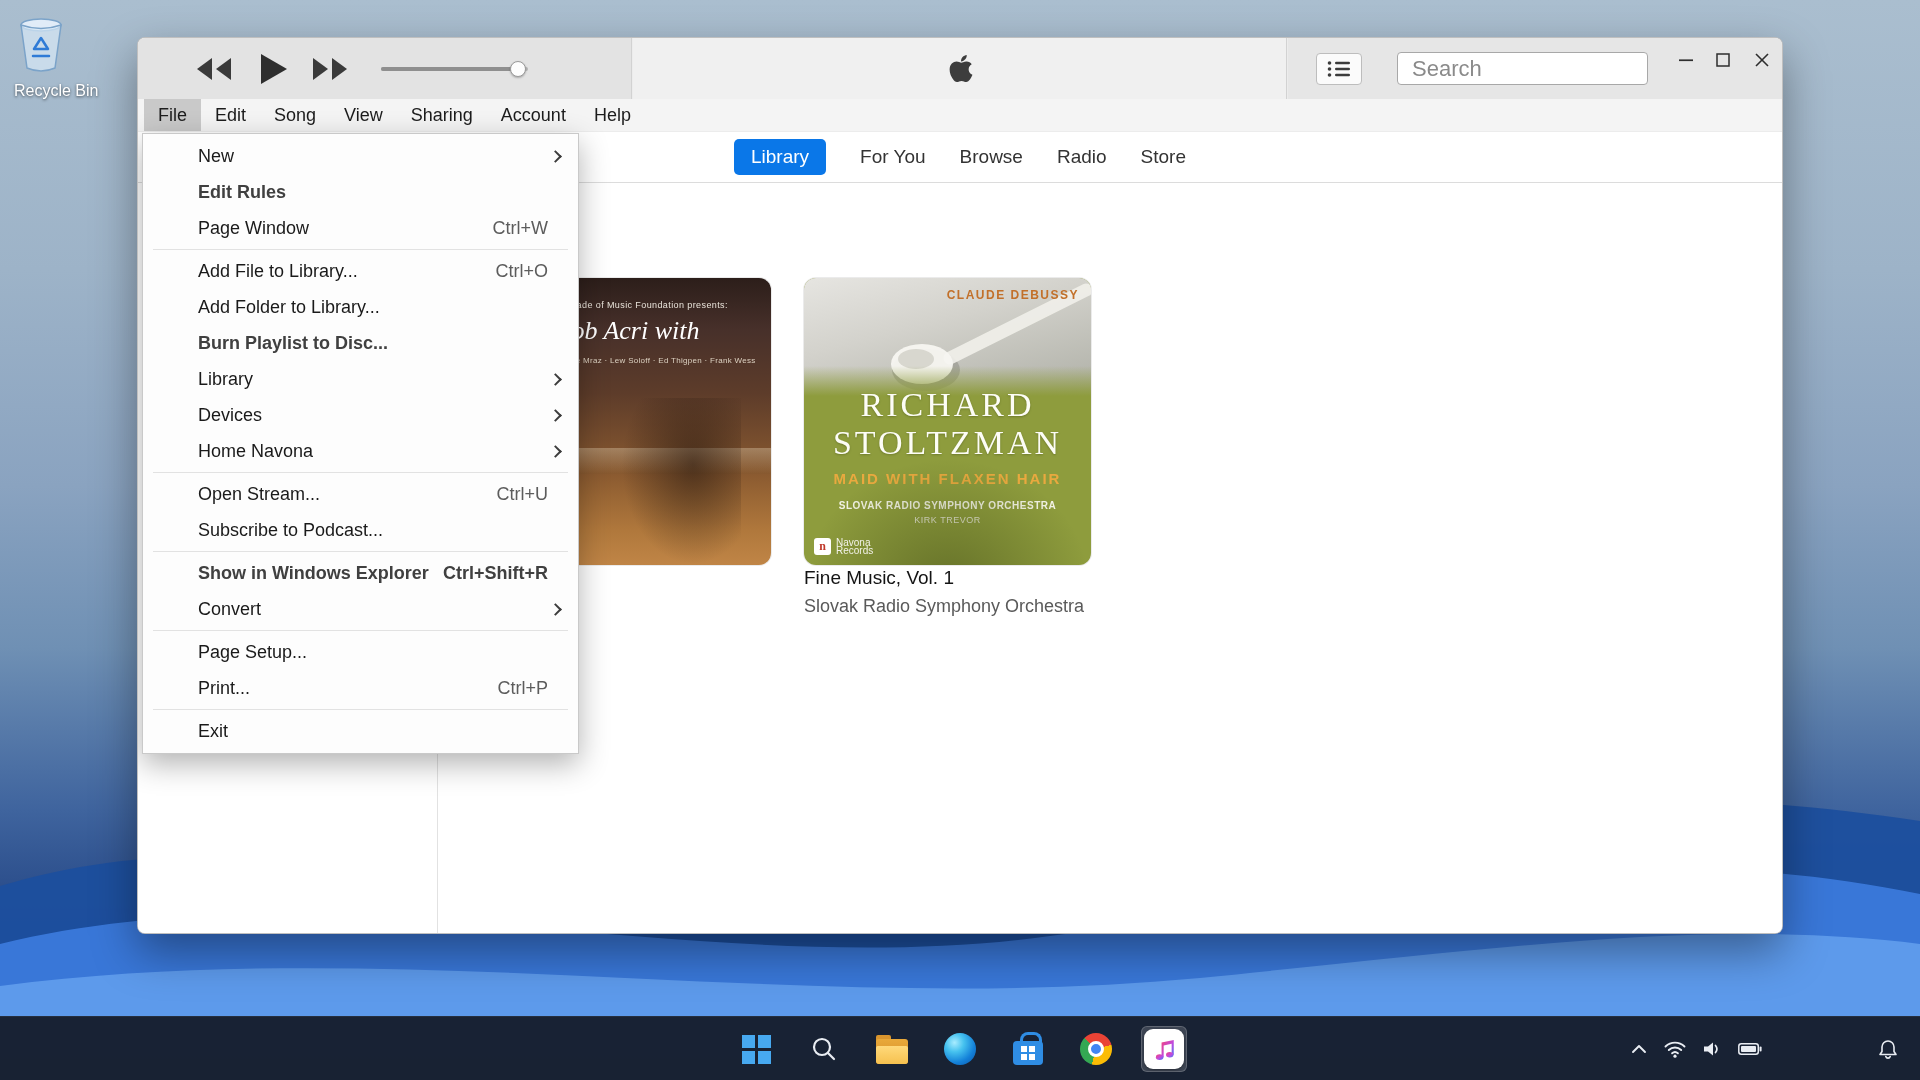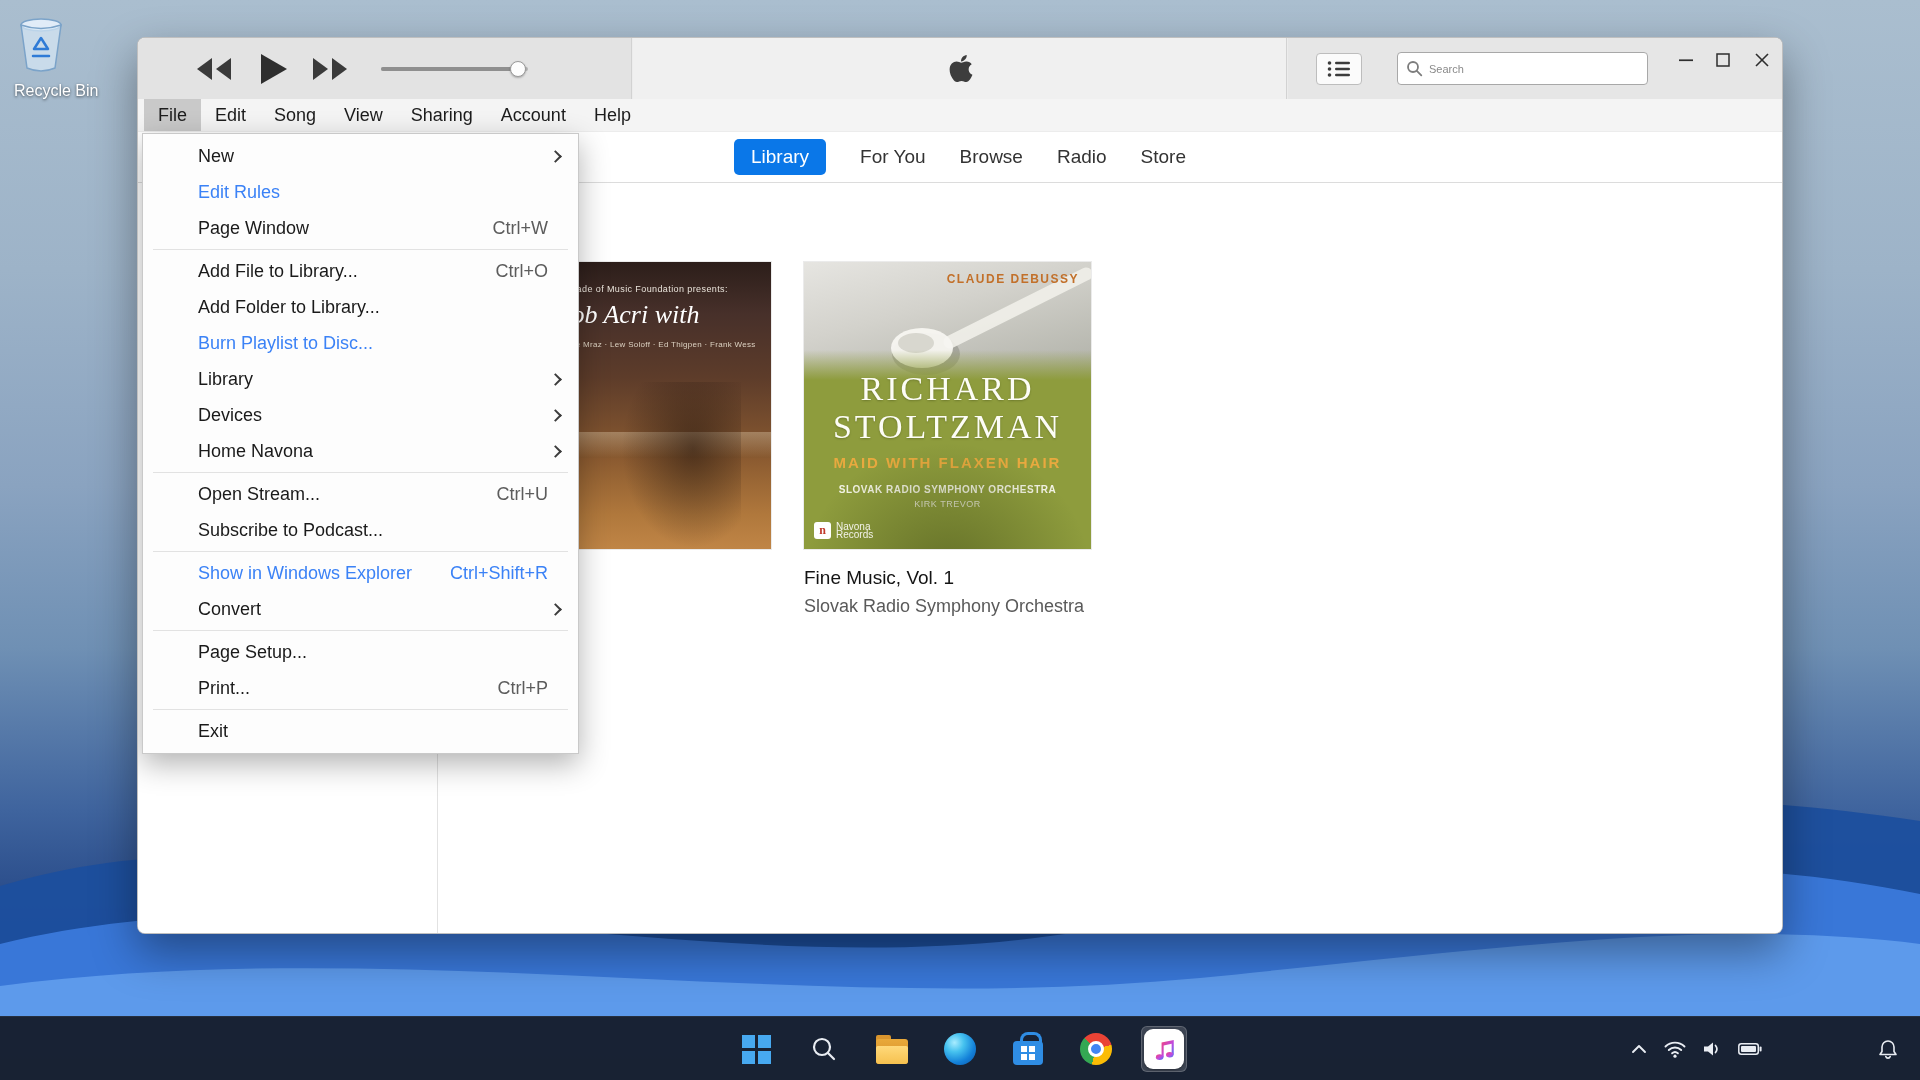--- a/index.html
+++ b/index.html
@@ -39,41 +39,41 @@
 
   .vol-track { position:absolute; left:243px; top:29px; width:147px; height:4px; background:#b5b5b5; border-radius:2px; }
   .vol-fill  { position:absolute; left:0; top:0; height:4px; width:93%; background:#8f8f8f; border-radius:2px; }
   .vol-knob  { position:absolute; left:129px; top:-6px; width:16px; height:16px; background:#fdfdfd; border:1px solid #9a9a9a; border-radius:50%; box-shadow:0 1px 2px rgba(0,0,0,.25); }
 
   .apple { position:absolute; left:810px; top:15px; }
 
   .list-btn { position:absolute; left:1178px; top:15px; width:46px; height:32px; background:#fbfbfb; border:1px solid #bdbdbd; border-radius:4px; display:flex; align-items:center; justify-content:center; }
 
   .searchbox { position:absolute; left:1259px; top:14px; width:251px; height:33px; background:#fff; border:1px solid #a8a8a8; border-radius:4px; display:flex; align-items:center; padding:0 8px; }
-  .searchbox input { border:none; outline:none; flex:1; font-size:11px; color:#333; font-family:"Liberation Sans",sans-serif; background:transparent; margin-left:6px; }
+  .searchbox input { border:none; outline:none; flex:1; font-size:22px; color:#333; font-family:"Liberation Sans",sans-serif; background:transparent; margin-left:6px; }
   .searchbox input::placeholder { color:#8a8a8a; }
 
   .winctl { position:absolute; top:7px; width:36px; height:30px; display:flex; align-items:center; justify-content:center; }
   .wc-min { left:1530px; } .wc-max { left:1567px; } .wc-close { left:1606px; }
 
   
   .menubar { position:absolute; left:0; top:61px; width:100%; height:33px; background:#f4f4f4; display:flex; align-items:stretch; padding-left:6px; border-bottom:1px solid #ececec; }
   .mb-item { padding:0 14px; font-size:18px; color:#1c1c1c; display:flex; align-items:center; cursor:default; }
   .mb-item.active { background:#c9c9c9; }
 
   
   .content { position:absolute; left:0; top:94px; width:100%; height:803px; background:#fff; }
   .navrow { position:absolute; left:0; top:0; width:100%; height:51px; display:flex; align-items:center; justify-content:center; gap:34px; border-bottom:1px solid #dcdcdc; }
   .tab { font-size:19px; color:#333; cursor:default; }
   .tab.active { background:#0a77e8; color:#fff; padding:7px 17px; border-radius:5px; }
 
   .side-divider { position:absolute; left:299px; top:51px; width:1px; height:752px; background:#e2e2e2; }
 
   
-  .album-cover { position:absolute; width:287px; height:287px; border-radius:0; overflow:hidden; box-shadow:0 0 0 1px rgba(0,0,0,.08); }
+  .album-cover { position:absolute; width:287px; height:287px; border-radius:12px; overflow:hidden; box-shadow:0 0 0 1px rgba(0,0,0,.08);margin-top:16px; }
   .cover-acri { left:346px; top:130px; background:linear-gradient(180deg,#2c1e1a 0%, #47302a 18%, #5d3c2a 40%, #8a5a30 68%, #b0783c 88%, #c08546 100%); }
   .acri-presenter { position:absolute; top:22px; left:0; width:100%; text-align:center; color:#e9e3da; font-size:9px; letter-spacing:.4px; }
   .acri-title { position:absolute; top:38px; left:0; width:100%; text-align:center; color:#fff; font-family:"Liberation Serif",serif; font-style:italic; font-size:26px; }
   .acri-names { position:absolute; top:78px; left:0; width:100%; text-align:center; color:#ddd2c2; font-size:8px; letter-spacing:.3px; }
   .acri-keys { position:absolute; left:0; top:170px; width:100%; height:26px; background:linear-gradient(180deg, rgba(235,220,190,.35), rgba(120,80,40,.15)); }
   .acri-fig { position:absolute; right:30px; top:120px; width:120px; height:167px; background:radial-gradient(ellipse at 60% 40%, rgba(30,18,12,.55), rgba(30,18,12,0) 70%); }
 
   .cover-fine { left:666px; top:130px; background:#8e9c3d; }
   .fine-photo { position:absolute; left:0; top:0; width:287px; height:118px; background:linear-gradient(165deg,#e6e5e1 0%, #d3d2cc 40%, #aeafa6 100%); }
   .fine-photo-fade { position:absolute; left:0; top:88px; width:287px; height:30px; background:linear-gradient(180deg, rgba(142,156,61,0), #8e9c3d); }
@@ -93,21 +93,21 @@
 
   
   .menu {
     position:absolute; left:4px; top:95px; width:437px; z-index:50;
     background:#fdfdfd; border:1px solid #c9c9c9; padding:4px 0;
     box-shadow:0 10px 28px rgba(0,0,0,.3);
   }
   .mi { height:36px; display:flex; align-items:center; padding:0 24px 0 55px; font-size:18px; color:#1a1a1a; cursor:default; }
   .mi .mi-label { flex:1; }
   .mi .mi-short { color:#5c5c5c; margin-right:6px; }
-  .mi.disabled, .mi.disabled .mi-short { color:#3b82f6; }
+  .mi.disabled, .mi.disabled .mi-short { color:#404040;font-weight:bold; }
   .chev { width:9px; height:9px; border-top:2px solid #3c3c3c; border-right:2px solid #3c3c3c; transform:rotate(45deg); margin-right:-6px; }
   .msep { border-top:1px solid #e2e2e2; margin:3px 10px; }
 
   
   .taskbar { position:absolute; left:0; bottom:0; width:1920px; height:64px; background:rgba(25,33,48,.93); border-top:1px solid rgba(255,255,255,.06); }
   .tb-center { position:absolute; left:50%; top:0; transform:translateX(-50%); height:64px; display:flex; align-items:center; gap:22px; }
   .tb-app { width:46px; height:46px; border-radius:6px; display:flex; align-items:center; justify-content:center; position:relative; }
   .tb-app.active { background:rgba(255,255,255,.16); box-shadow:inset 0 0 0 1px rgba(255,255,255,.18); }
 
   .start-grid { display:grid; grid-template-columns:13px 13px; grid-template-rows:13px 13px; gap:3px; }

